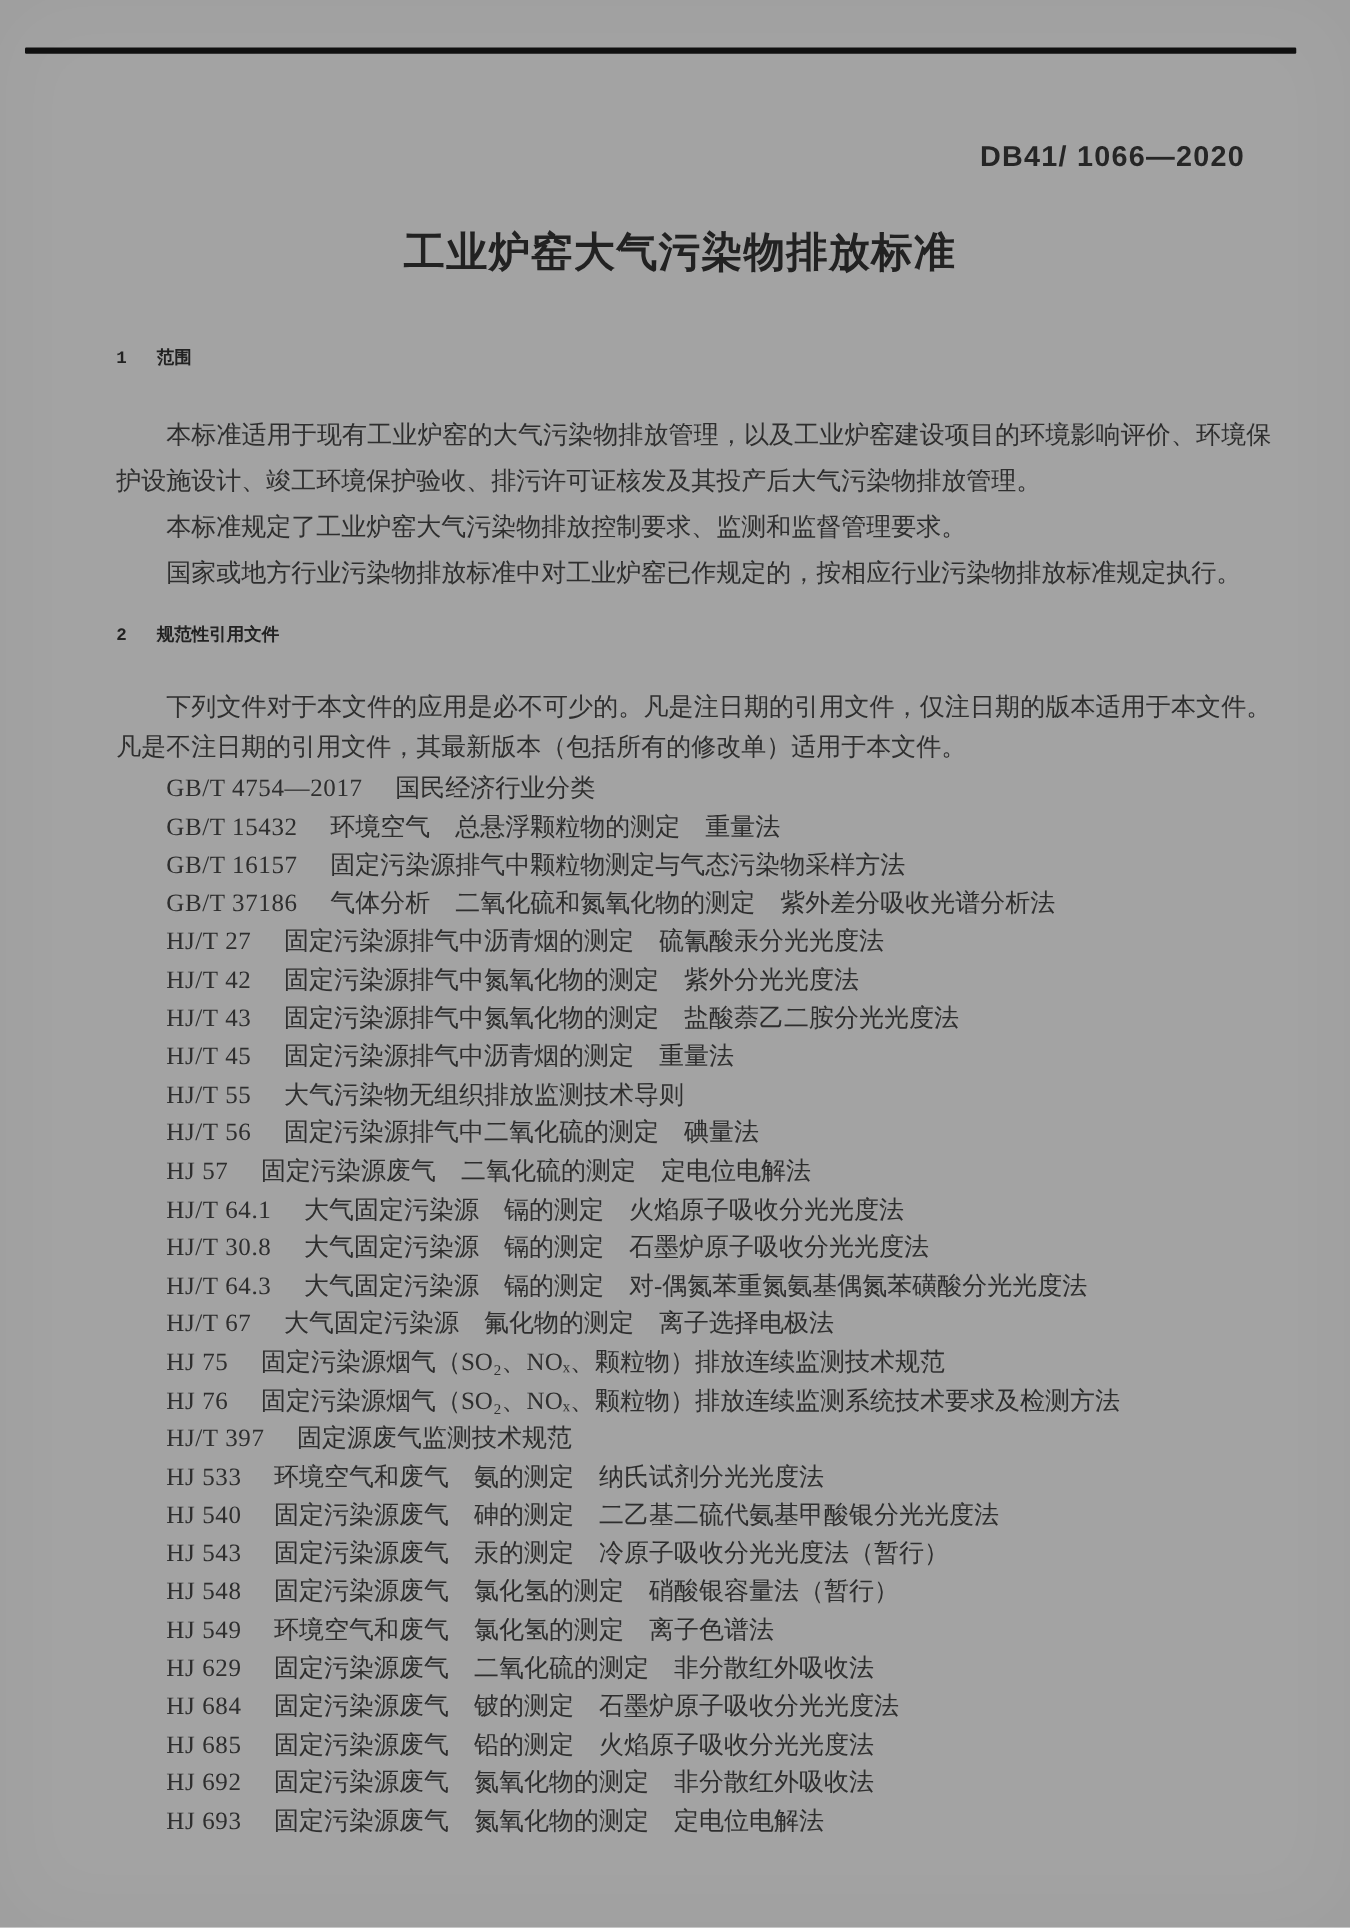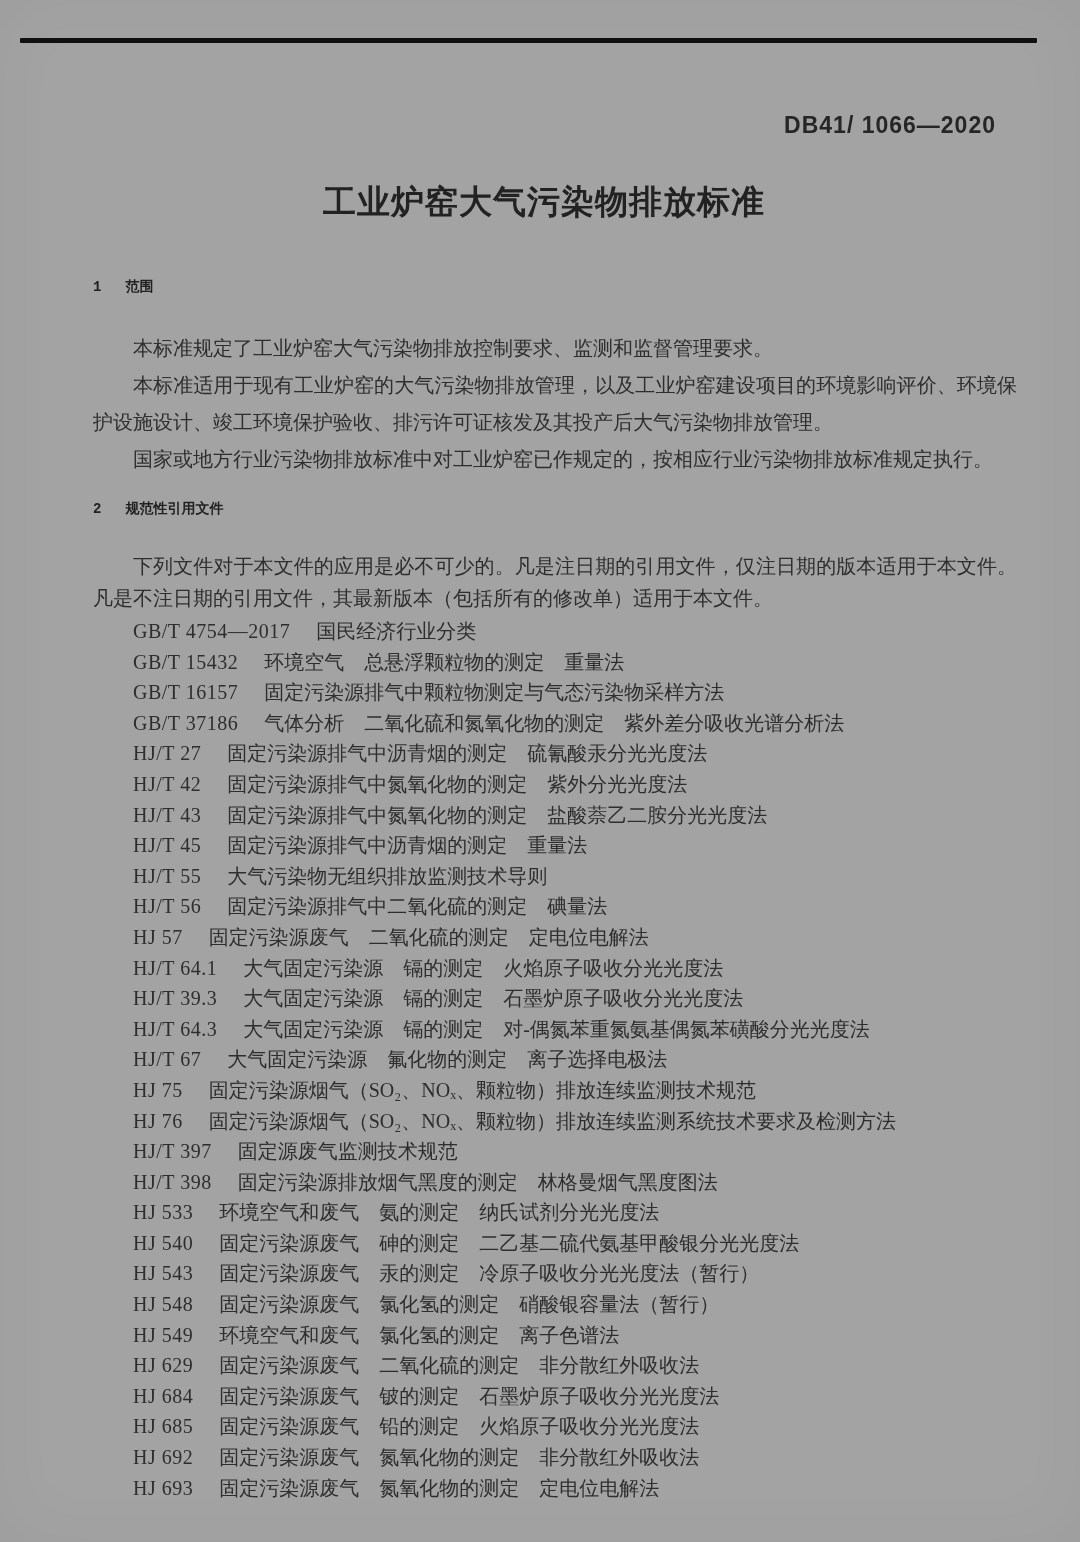--- a/index.html
+++ b/index.html
@@ -114,22 +114,22 @@
 
   <h1 class="doc-title">工业炉窑大气污染物排放标准</h1>
 
   <div class="content">
 
     <h2 class="sec-heading">
       <span class="sec-num">1</span><span>范围</span>
     </h2>
 
     <div class="scope-paragraphs">
+      <p class="body-para">本标准适用于现有工业炉窑的大气污染物排放管理，以及工业炉窑建设项目的环境影响评价、环境保护设施设计、竣工环境保护验收、排污许可证核发及其投产后大气污染物排放管理。</p>
       <p class="body-para">本标准规定了工业炉窑大气污染物排放控制要求、监测和监督管理要求。</p>
-      <p class="body-para">本标准适用于现有工业炉窑的大气污染物排放管理，以及工业炉窑建设项目的环境影响评价、环境保护设施设计、竣工环境保护验收、排污许可证核发及其投产后大气污染物排放管理。</p>
       <p class="body-para">国家或地方行业污染物排放标准中对工业炉窑已作规定的，按相应行业污染物排放标准规定执行。</p>
     </div>
 
     <h2 class="sec-heading refs-heading">
       <span class="sec-num">2</span><span>规范性引用文件</span>
     </h2>
 
     <p class="body-para refs-intro">下列文件对于本文件的应用是必不可少的。凡是注日期的引用文件，仅注日期的版本适用于本文件。凡是不注日期的引用文件，其最新版本（包括所有的修改单）适用于本文件。</p>
 
     <div class="ref-list" id="ref-list">
@@ -163,41 +163,38 @@
         <div class="ref-item">
     <span class="ref-code">HJ/T 56</span><span class="ref-name">固定污染源排气中二氧化硫的测定　碘量法</span>
   </div>
         <div class="ref-item">
     <span class="ref-code">HJ 57</span><span class="ref-name">固定污染源废气　二氧化硫的测定　定电位电解法</span>
   </div>
         <div class="ref-item">
     <span class="ref-code">HJ/T 64.1</span><span class="ref-name">大气固定污染源　镉的测定　火焰原子吸收分光光度法</span>
   </div>
         <div class="ref-item">
-    <span class="ref-code">HJ/T 39.3</span><span class="ref-name">大气固定污染源　镉的测定　石墨炉原子吸收分光光度法</span>
+    <span class="ref-code">HJ/T 30.8</span><span class="ref-name">大气固定污染源　镉的测定　石墨炉原子吸收分光光度法</span>
   </div>
         <div class="ref-item">
     <span class="ref-code">HJ/T 64.3</span><span class="ref-name">大气固定污染源　镉的测定　对-偶氮苯重氮氨基偶氮苯磺酸分光光度法</span>
   </div>
         <div class="ref-item">
     <span class="ref-code">HJ/T 67</span><span class="ref-name">大气固定污染源　氟化物的测定　离子选择电极法</span>
   </div>
         <div class="ref-item">
     <span class="ref-code">HJ 75</span><span class="ref-name">固定污染源烟气（SO₂、NOₓ、颗粒物）排放连续监测技术规范</span>
   </div>
         <div class="ref-item">
     <span class="ref-code">HJ 76</span><span class="ref-name">固定污染源烟气（SO₂、NOₓ、颗粒物）排放连续监测系统技术要求及检测方法</span>
   </div>
         <div class="ref-item">
     <span class="ref-code">HJ/T 397</span><span class="ref-name">固定源废气监测技术规范</span>
   </div>
         <div class="ref-item">
-    <span class="ref-code">HJ/T 398</span><span class="ref-name">固定污染源排放烟气黑度的测定　林格曼烟气黑度图法</span>
-  </div>
-        <div class="ref-item">
     <span class="ref-code">HJ 533</span><span class="ref-name">环境空气和废气　氨的测定　纳氏试剂分光光度法</span>
   </div>
         <div class="ref-item">
     <span class="ref-code">HJ 540</span><span class="ref-name">固定污染源废气　砷的测定　二乙基二硫代氨基甲酸银分光光度法</span>
   </div>
         <div class="ref-item">
     <span class="ref-code">HJ 543</span><span class="ref-name">固定污染源废气　汞的测定　冷原子吸收分光光度法（暂行）</span>
   </div>
         <div class="ref-item">
     <span class="ref-code">HJ 548</span><span class="ref-name">固定污染源废气　氯化氢的测定　硝酸银容量法（暂行）</span>

